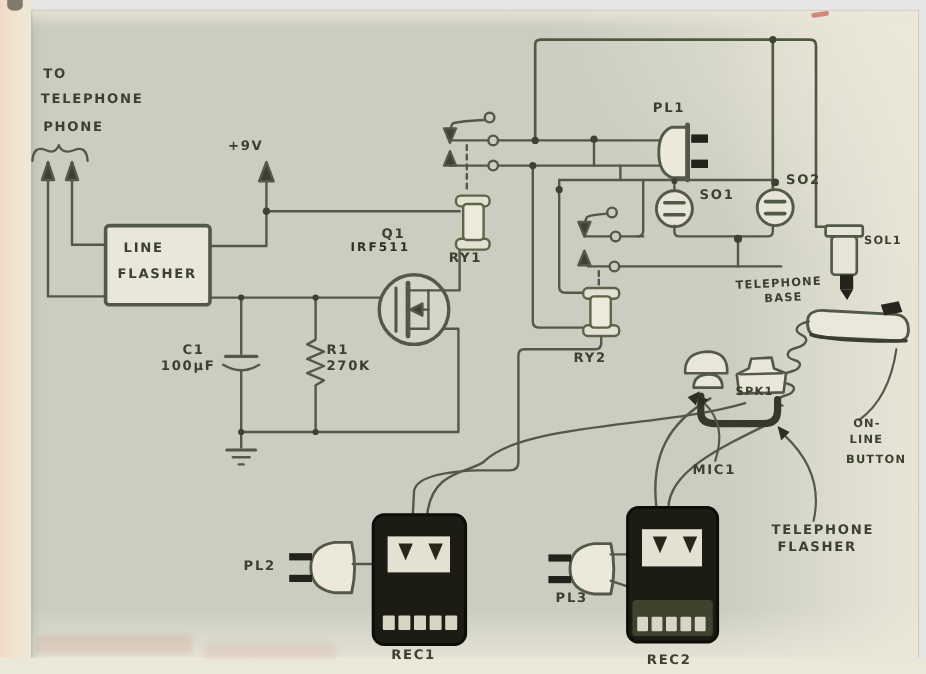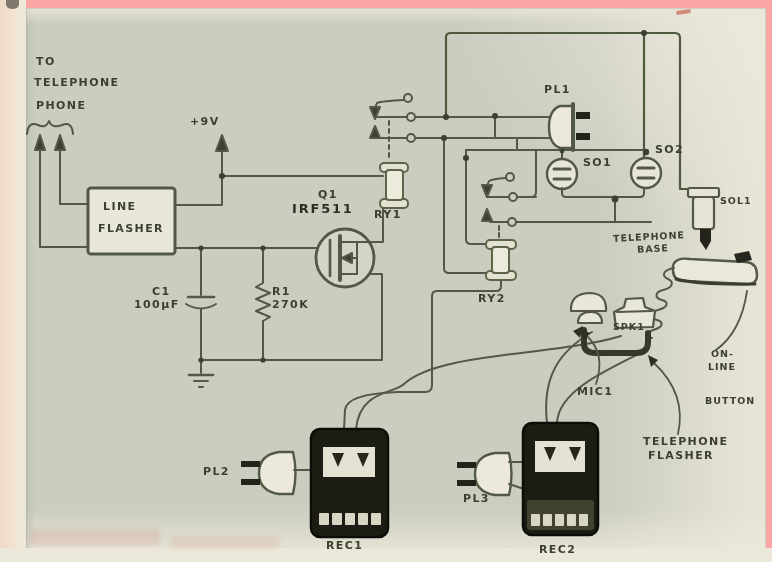--- a/index.html
+++ b/index.html
@@ -1,17 +1,17 @@
 <!DOCTYPE html>
 <html><head>
 <meta charset="utf-8">
 <style>
   html,body{margin:0;padding:0;background:#d8d4c6;}
   #stage{position:relative;width:772px;height:562px;overflow:hidden;
-         font-family:"DejaVu Sans","Liberation Sans",sans-serif;background:#fca5a5;}
+         font-family:"DejaVu Sans","Liberation Sans",sans-serif;background:#e5e5e5;}
   .edge-left{position:absolute;left:0;top:0;width:26px;height:562px;
              background:linear-gradient(to right,#f0d9c6 0,#f1e5d2 60%,#ece8d9 100%);}
   .edge-bottom{position:absolute;left:0;top:548px;width:772px;height:14px;background:#ece8d9;}
   .panel{position:absolute;left:26px;top:8px;width:740px;height:542px;
      background:
        linear-gradient(to bottom, rgba(234,230,216,.85), rgba(234,230,216,0) 16px),
        linear-gradient(to right, rgba(170,174,160,.38), rgba(170,174,160,0) 9px),
        radial-gradient(ellipse 430px 300px at 100% 0%, rgba(236,232,218,.95), rgba(236,232,218,0) 72%),
        linear-gradient(to right, rgba(236,232,218,0) 78%, rgba(236,232,218,.85) 98%),
        linear-gradient(to bottom, rgba(236,232,218,0) 92%, rgba(236,232,218,.8) 100%),
@@ -21,21 +21,21 @@
                border-radius:0 0 60% 60%;opacity:.75;}
   .red-dash{position:absolute;left:676px;top:10px;width:15px;height:4px;background:rgba(187,62,44,.55);
             transform:rotate(-8deg);border-radius:2px;}
   .ghost1{position:absolute;left:30px;top:529px;width:130px;height:16px;background:rgba(200,80,60,.12);
           filter:blur(2px);border-radius:4px;}
   .ghost2{position:absolute;left:170px;top:536px;width:110px;height:13px;background:rgba(200,80,60,.09);
           filter:blur(2px);border-radius:4px;}
   svg.schem{position:absolute;left:0;top:0;width:772px;height:562px;}
   .lbl{position:absolute;font-size:11px;font-weight:bold;letter-spacing:1.4px;color:#3c402f;
        white-space:nowrap;line-height:1;}
-  .lbl-lg{font-size:13px;letter-spacing:1.8px;color:#2c3023;}
+  .lbl-lg{font-size:10px;letter-spacing:1.8px;color:#2c3023;}
   .lbl-sm{font-size:9.5px;letter-spacing:1px;}
   .tilt{transform:rotate(-3deg);}
 </style>
 </head>
 <body>
 
 <div id="stage">
   <div class="edge-left"></div>
   <div class="panel"></div>
   <div class="edge-bottom"></div>
@@ -289,18 +289,18 @@
   <div class="lbl" style="left:463px;top:493px">PL3</div>
   <div class="lbl" style="left:583px;top:157px">SO1</div>
   <div class="lbl" style="left:655px;top:144px">SO2</div>
   <div class="lbl lbl-sm" style="left:720px;top:196px">SOL1</div>
   <div class="lbl lbl-sm tilt" style="left:613px;top:232px">TELEPHONE</div>
   <div class="lbl lbl-sm tilt" style="left:637px;top:244px">BASE</div>
   <div class="lbl lbl-sm" style="left:613px;top:322px">SPK1</div>
   <div class="lbl" style="left:577px;top:386px">MIC1</div>
   <div class="lbl lbl-sm" style="left:711px;top:349px">ON-</div>
   <div class="lbl lbl-sm" style="left:708px;top:362px">LINE</div>
-  <div class="lbl lbl-sm" style="left:705px;top:396px">BUTTON</div>
+  <div class="lbl lbl-sm" style="left:705px;top:379px">BUTTON</div>
   <div class="lbl" style="left:643px;top:436px">TELEPHONE</div>
   <div class="lbl" style="left:648px;top:450px">FLASHER</div>
   <div class="lbl" style="left:326px;top:540px">REC1</div>
   <div class="lbl" style="left:539px;top:544px">REC2</div>
 </div>
 
 </body></html>

